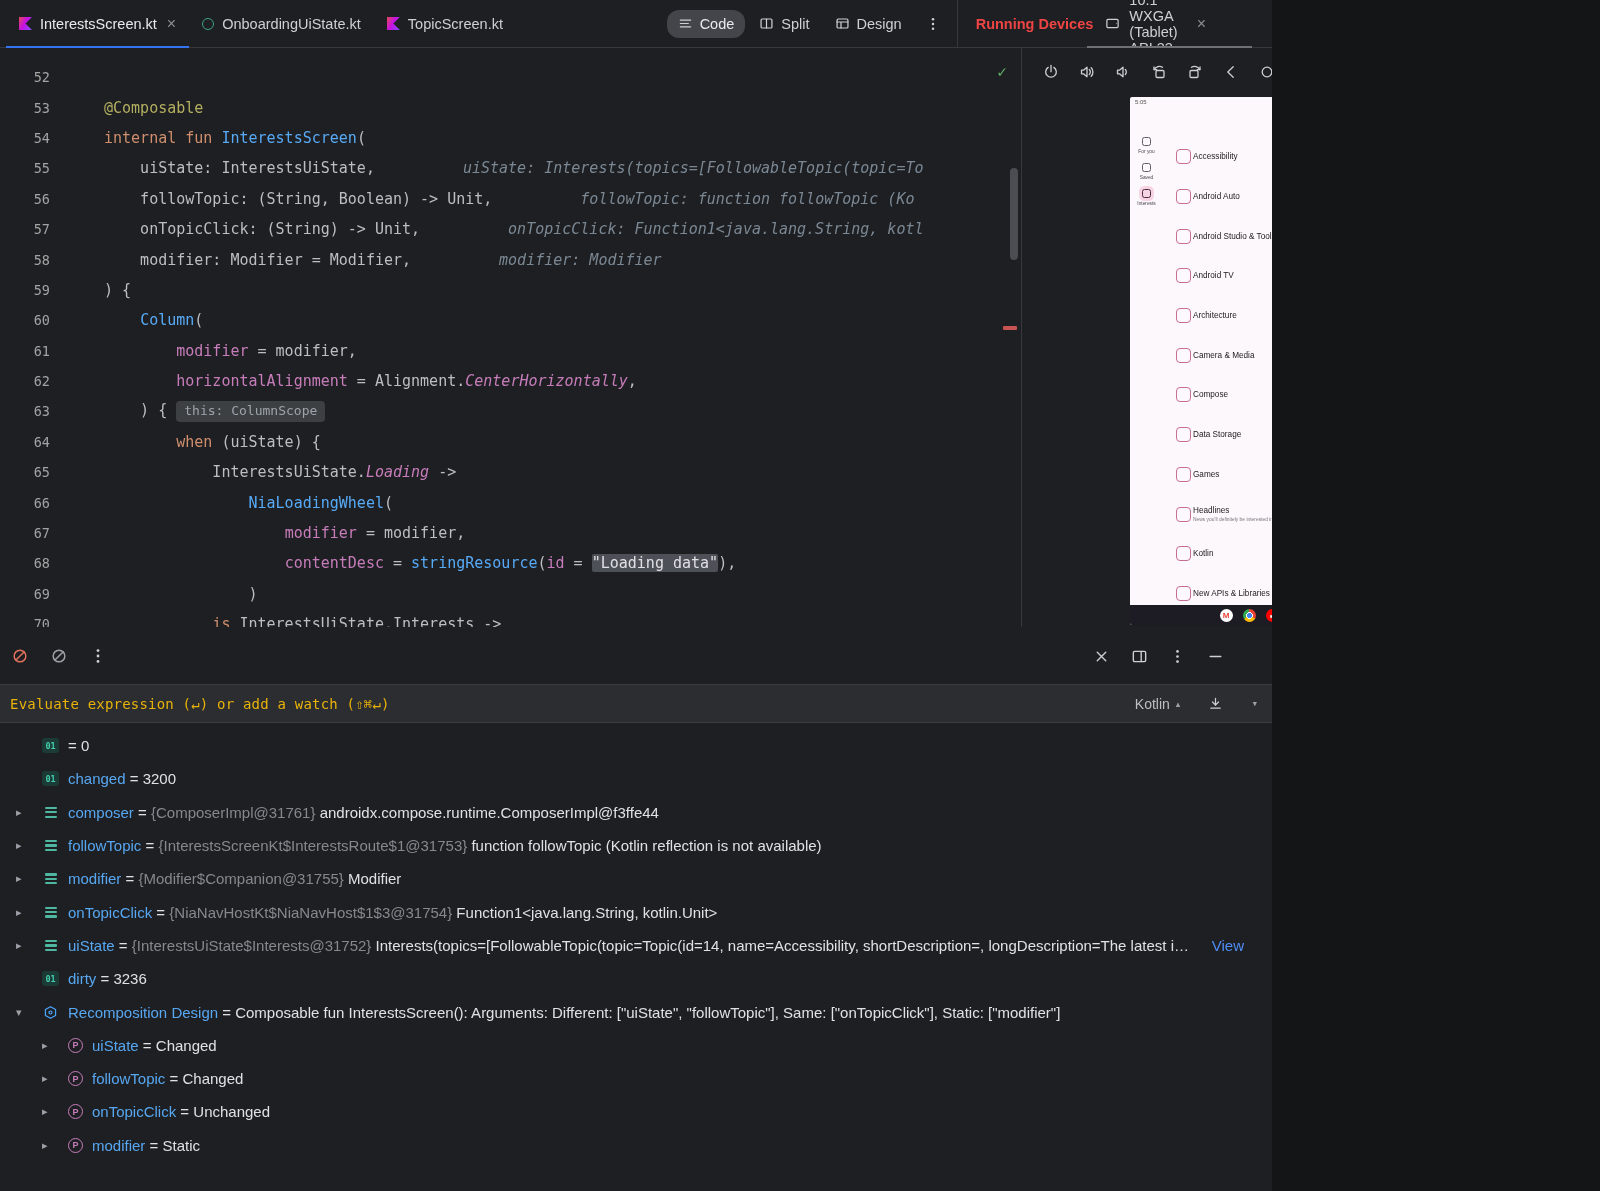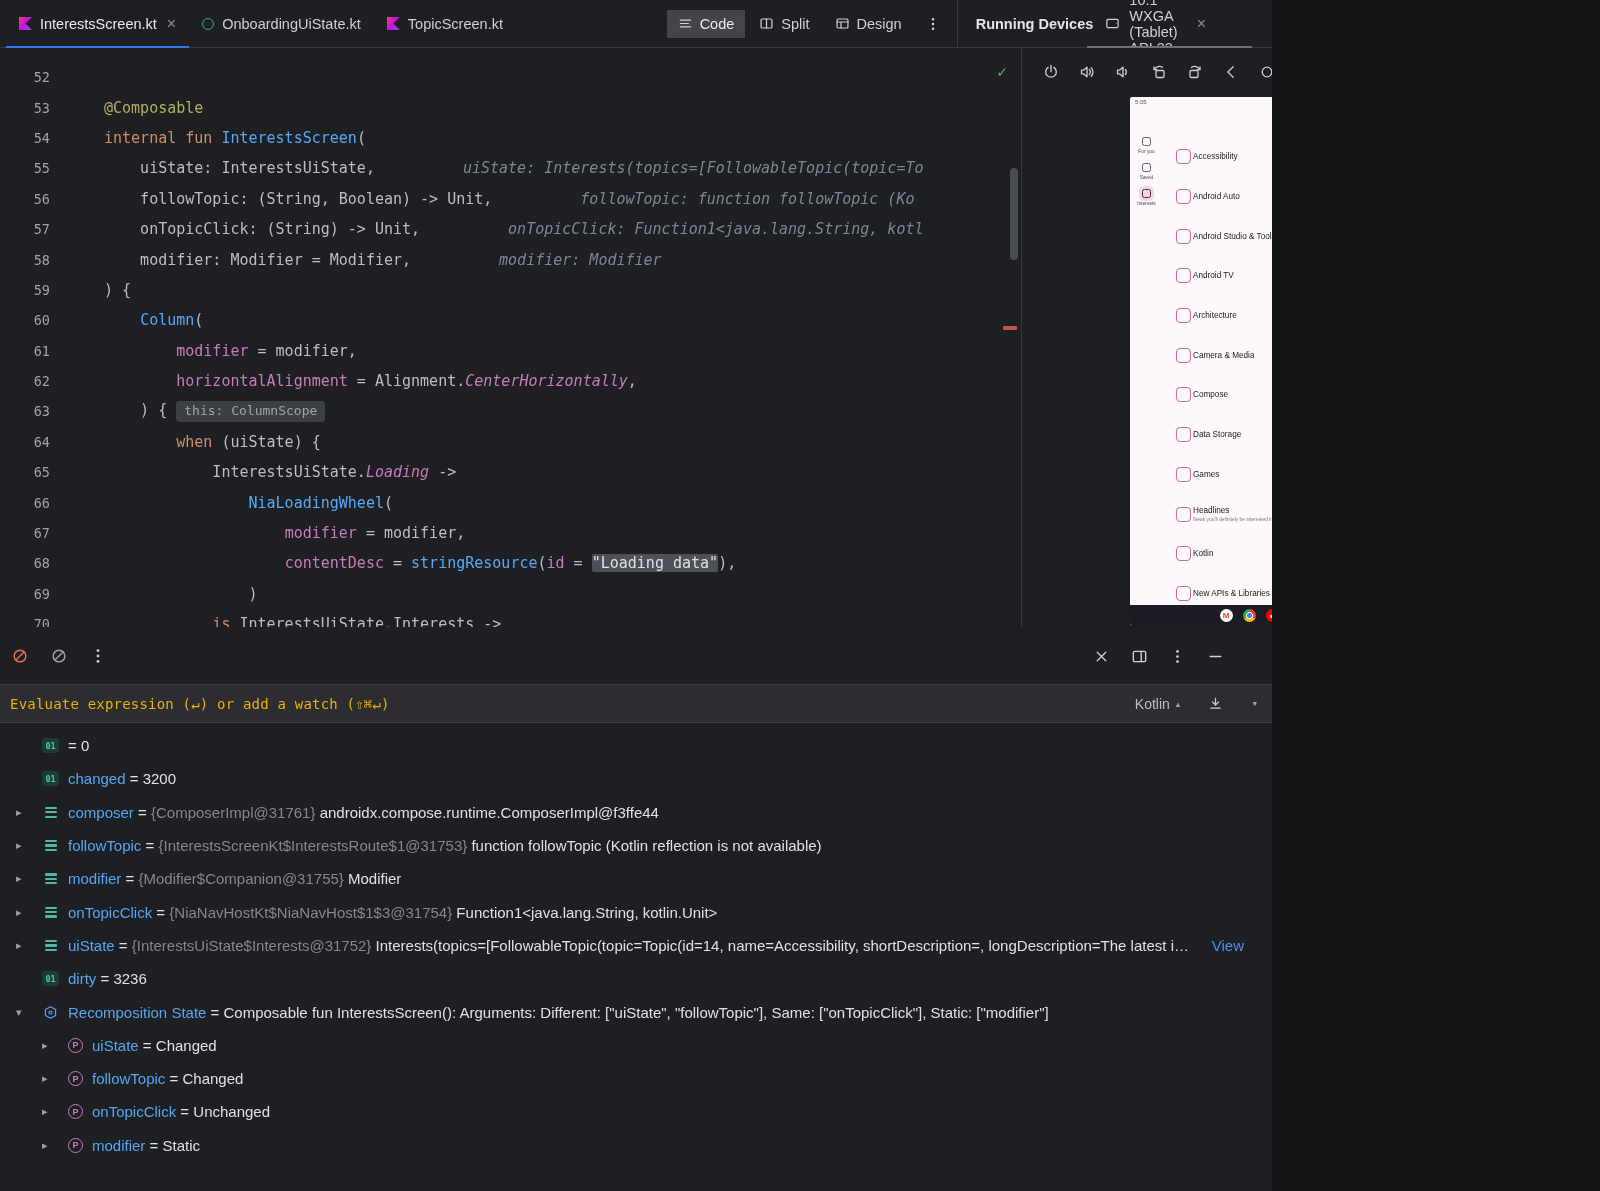--- a/index.html
+++ b/index.html
@@ -8,25 +8,25 @@
 
 .topbar{position:absolute;left:0;top:0;width:100%;height:48px;border-bottom:1px solid #36383c;display:flex}
 .topbar-left{width:1022px;display:flex;align-items:center;border-right:1px solid #36383c;padding-left:6px}
 .etab{display:flex;align-items:center;gap:8px;padding:0 13px;height:100%;font-size:14.5px;color:#ced0d6;position:relative;cursor:pointer}
 .etab.active{color:#e8eaee}
 .etab.active:after{content:"";position:absolute;left:0;right:0;bottom:-1px;height:2px;background:#3574f0}
 .kicon{width:13px;height:13px;background:linear-gradient(120deg,#e44857 0%,#c711e1 45%,#7f52ff 100%);clip-path:polygon(0 0,100% 0,50% 50%,100% 100%,0 100%);flex:none}
 .kicon.cicon{clip-path:none;background:none;border:1.7px solid #3aa58c;border-radius:50%;width:12px;height:12px}
 .etab-close{color:#8c8e94;font-size:16px;line-height:1;margin-left:2px}
 .vmodes{display:flex;align-items:center;gap:3px;margin-left:auto;margin-right:12px}
-.vmode{display:flex;align-items:center;gap:7px;padding:6px 11px;border-radius:0;font-size:14.5px;color:#ced0d6;cursor:pointer}
+.vmode{display:flex;align-items:center;gap:7px;padding:6px 11px;border-radius:12px;font-size:14.5px;color:#ced0d6;cursor:pointer}
 .vmode.active{background:#43454a;color:#e8eaee}
 .topbar-kebab{margin-right:16px;display:flex;cursor:pointer}
 .devheader{flex:1;display:flex;align-items:center;padding-left:18px}
-.devtitle{font-size:14.5px;font-weight:700;color:#e5e5e5;white-space:nowrap}
+.devtitle{font-size:14.5px;font-weight:700;color:#ef4444;white-space:nowrap}
 .devtab{display:flex;align-items:center;gap:9px;margin-left:auto;margin-right:54px;height:100%;position:relative;padding:0 12px;font-size:14.5px;color:#ced0d6;cursor:pointer}
 .devtab:after{content:"";position:absolute;left:-6px;right:-34px;bottom:-1px;height:2px;background:#6e7075}
 .devtab-close{color:#8c8e94;font-size:16px;margin-left:10px}
 
 .editor{position:absolute;left:0;top:48px;width:1022px;height:579px;overflow:hidden;font-family:"DejaVu Sans Mono",monospace;font-size:15px;padding-top:14px;border-right:1px solid #36383c;background:#1e1f22}
 .cl{display:flex;height:30.4px;align-items:center;white-space:pre}
 .ln{width:50px;text-align:right;color:#a3a3a3;font-size:13.5px;flex:none}
 .lc{padding-left:54px;color:#bcbec4;overflow:hidden;white-space:pre;flex:1}
 .c-pl{color:#bcbec4}
 .c-kw{color:#cf8e6d}
@@ -550,21 +550,21 @@
           <div class="wvals"><span class="w-val"> = 3236</span></div>
         </div>
         <div class="wrow">
           <div class="wchev">▾</div>
           <div class="wicon wi-state">
             <svg width="15" height="15" viewBox="0 0 16 16" fill="none" stroke="#49a6ff" stroke-width="1.3" stroke-linecap="round" stroke-linejoin="round">
               <path d="M8 1.8 13.4 4.9v6.2L8 14.2 2.6 11.1V4.9z"></path>
               <circle cx="8" cy="8" r="1.6"></circle>
             </svg>
           </div>
-          <div class="wname">Recomposition State</div>
+          <div class="wname">Recomposition Design</div>
           <div class="wvals"><span class="w-val"> = Composable fun InterestsScreen(): Arguments: Different: ["uiState", "followTopic"], Same: ["onTopicClick"], Static: ["modifier"]</span></div>
         </div>
         <div class="wrow lvl1">
           <div class="wchev">▸</div>
           <div class="wicon wi-param">P</div>
           <div class="wname">uiState</div>
           <div class="wvals"><span class="w-val"> = Changed</span></div>
         </div>
         <div class="wrow lvl1">
           <div class="wchev">▸</div>

